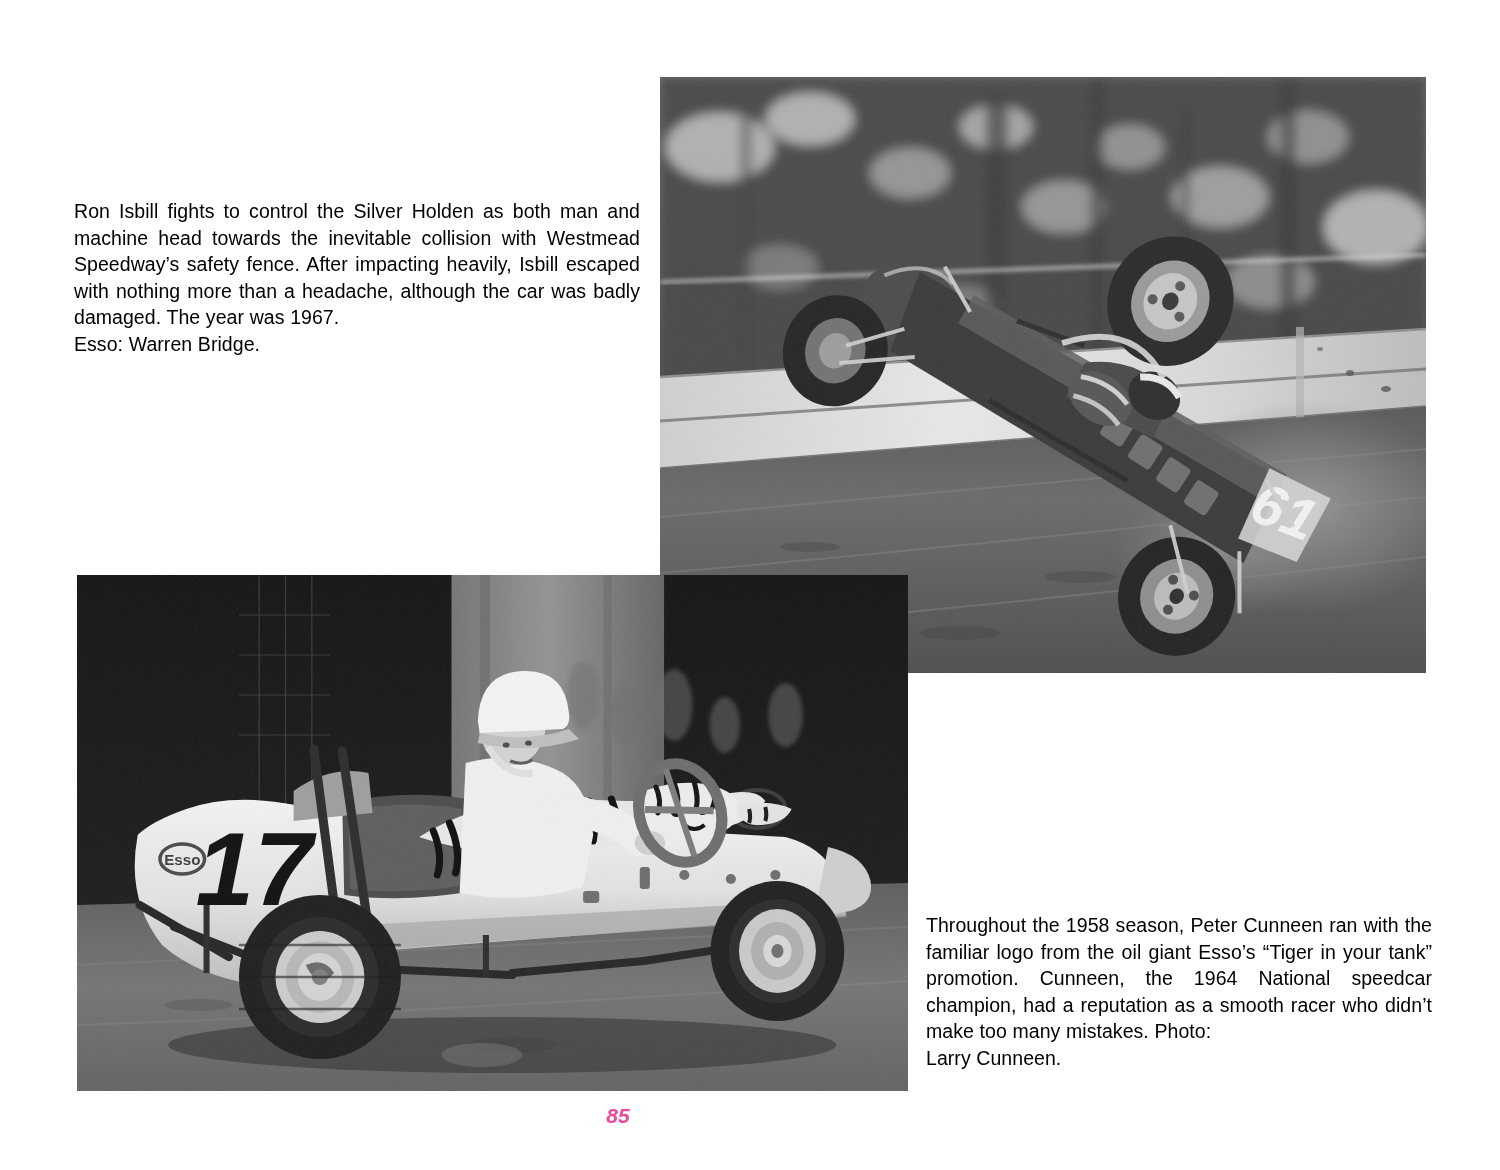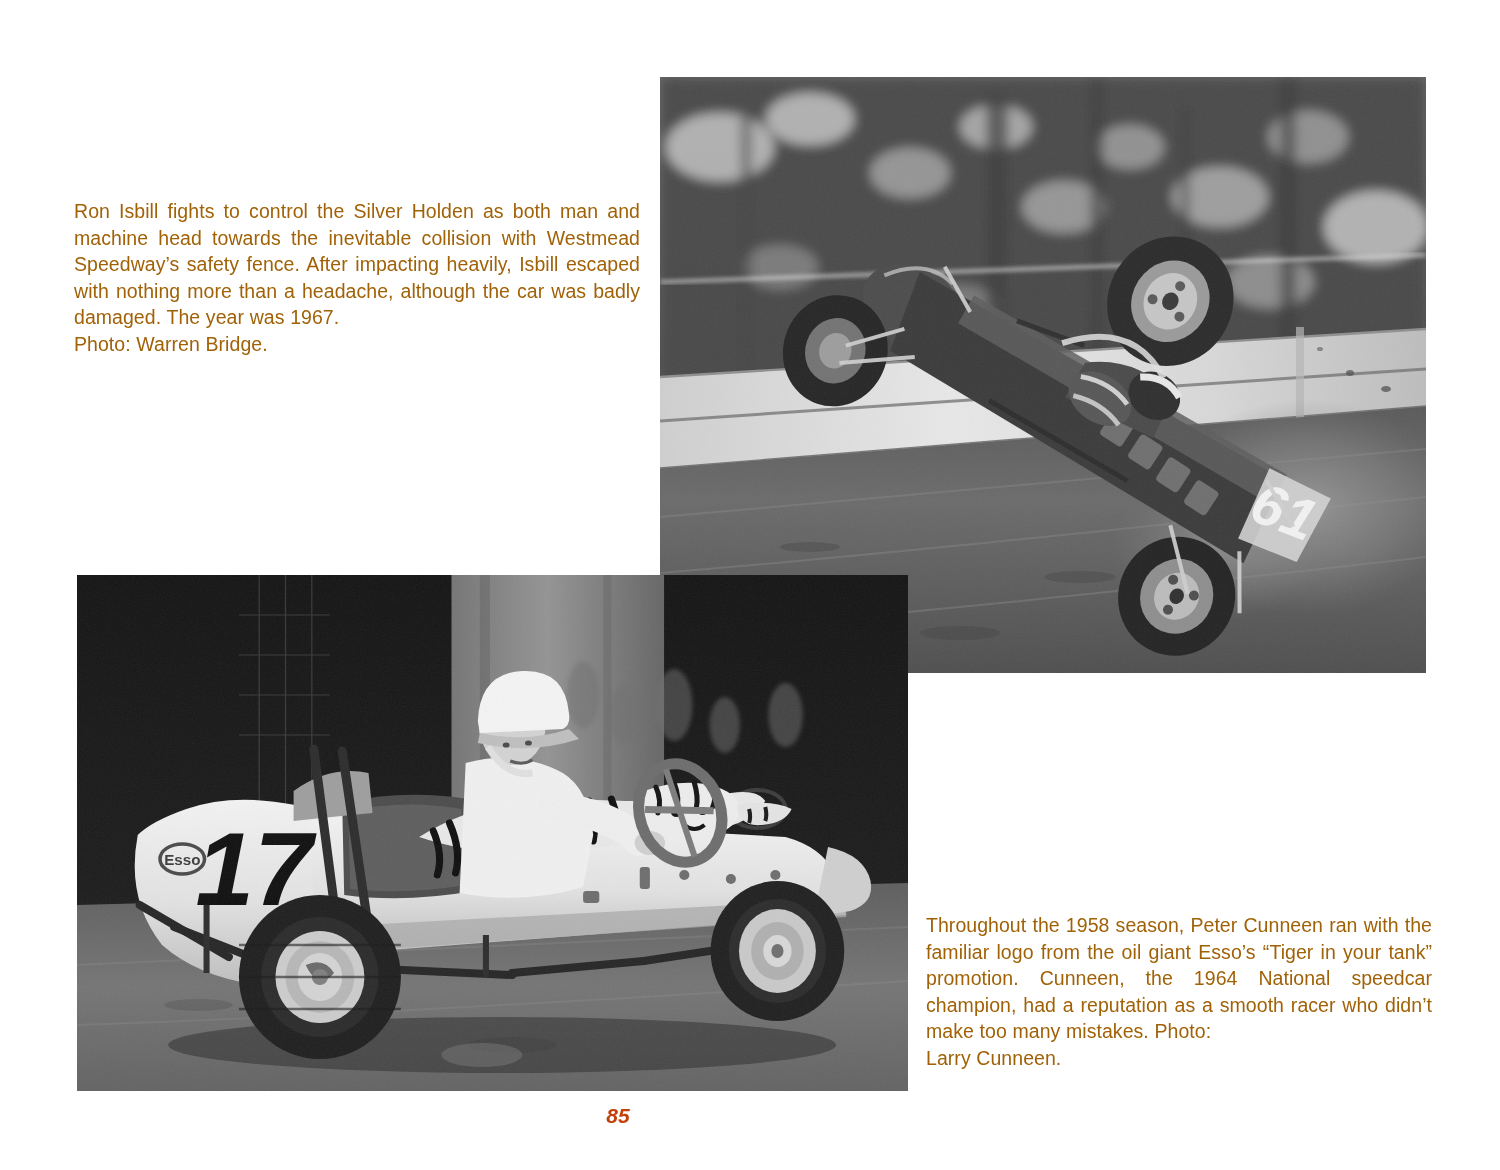--- a/index.html
+++ b/index.html
@@ -16,21 +16,21 @@
     color: #000000;
   }
 
   
   .caption {
     position: absolute;
     font-family: "Liberation Sans", sans-serif;
     font-size: 19.5px;
     line-height: 26.5px;
     text-align: justify;
-    color: #a16207;
+    color: #000000;
     letter-spacing: 0.05px;
     word-spacing: 0.2px;
   }
   #caption-top {
     left: 74px;
     top: 198px;
     width: 566px;
   }
   #caption-bottom {
     left: 926px;
@@ -44,21 +44,21 @@
   #page-number {
     position: absolute;
     left: 0;
     top: 1104px;
     width: 1236px;
     text-align: center;
     font-family: "Liberation Sans", sans-serif;
     font-style: italic;
     font-weight: bold;
     font-size: 21px;
-    color: #c2410c;
+    color: #ec4899;
   }
 
   
   .photo {
     position: absolute;
     overflow: hidden;
     background: #2a2a2a;
   }
   #photo-top {
     left: 660px;
@@ -456,21 +456,21 @@
         <ellipse cx="0" cy="0" rx="6" ry="7" fill="#6f6f6f"></ellipse>
       </g>
     </g>
 
     <rect x="0" y="0" width="821" height="516" filter="url(#grainB)" opacity="0.5"></rect>
   </svg>
 </div>
 
 <div class="caption" id="caption-top">
   <p>Ron Isbill fights to control the Silver Holden as both man and machine head towards the inevitable collision with Westmead Speedway’s safety fence. After impacting heavily, Isbill escaped with nothing more than a headache, although the car was badly damaged. The year was 1967.</p>
-  <p>Photo: Warren Bridge.</p>
+  <p>Esso: Warren Bridge.</p>
 </div>
 
 <div class="caption" id="caption-bottom">
   <p>Throughout the 1958 season, Peter Cunneen ran with the familiar logo from the oil giant Esso’s “Tiger in your tank” promotion. Cunneen, the 1964 National speedcar champion, had a reputation as a smooth racer who didn’t make too many mistakes. Photo:</p>
   <p>Larry Cunneen.</p>
 </div>
 
 <div id="page-number">85</div>
 
 </body></html>

